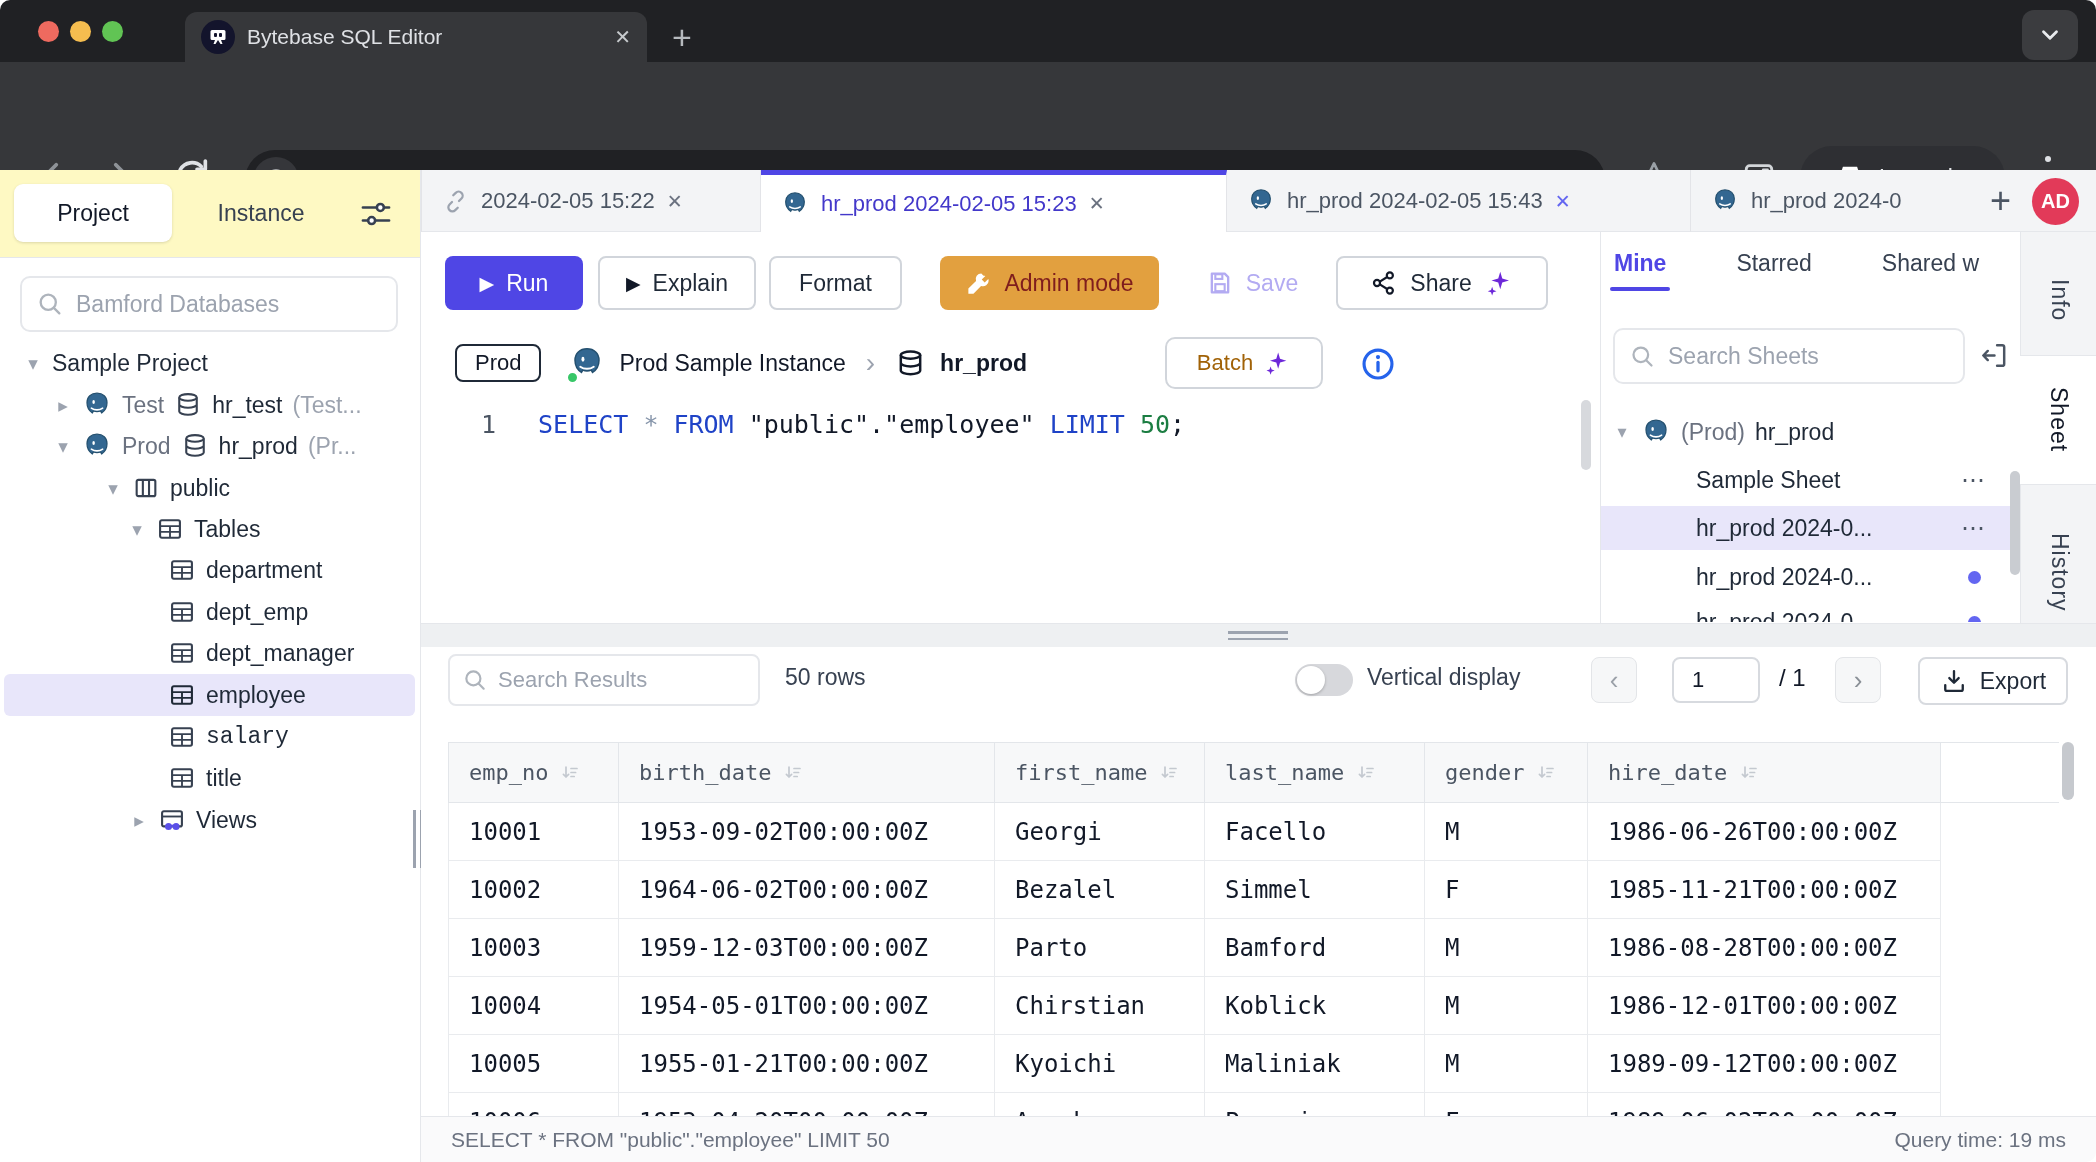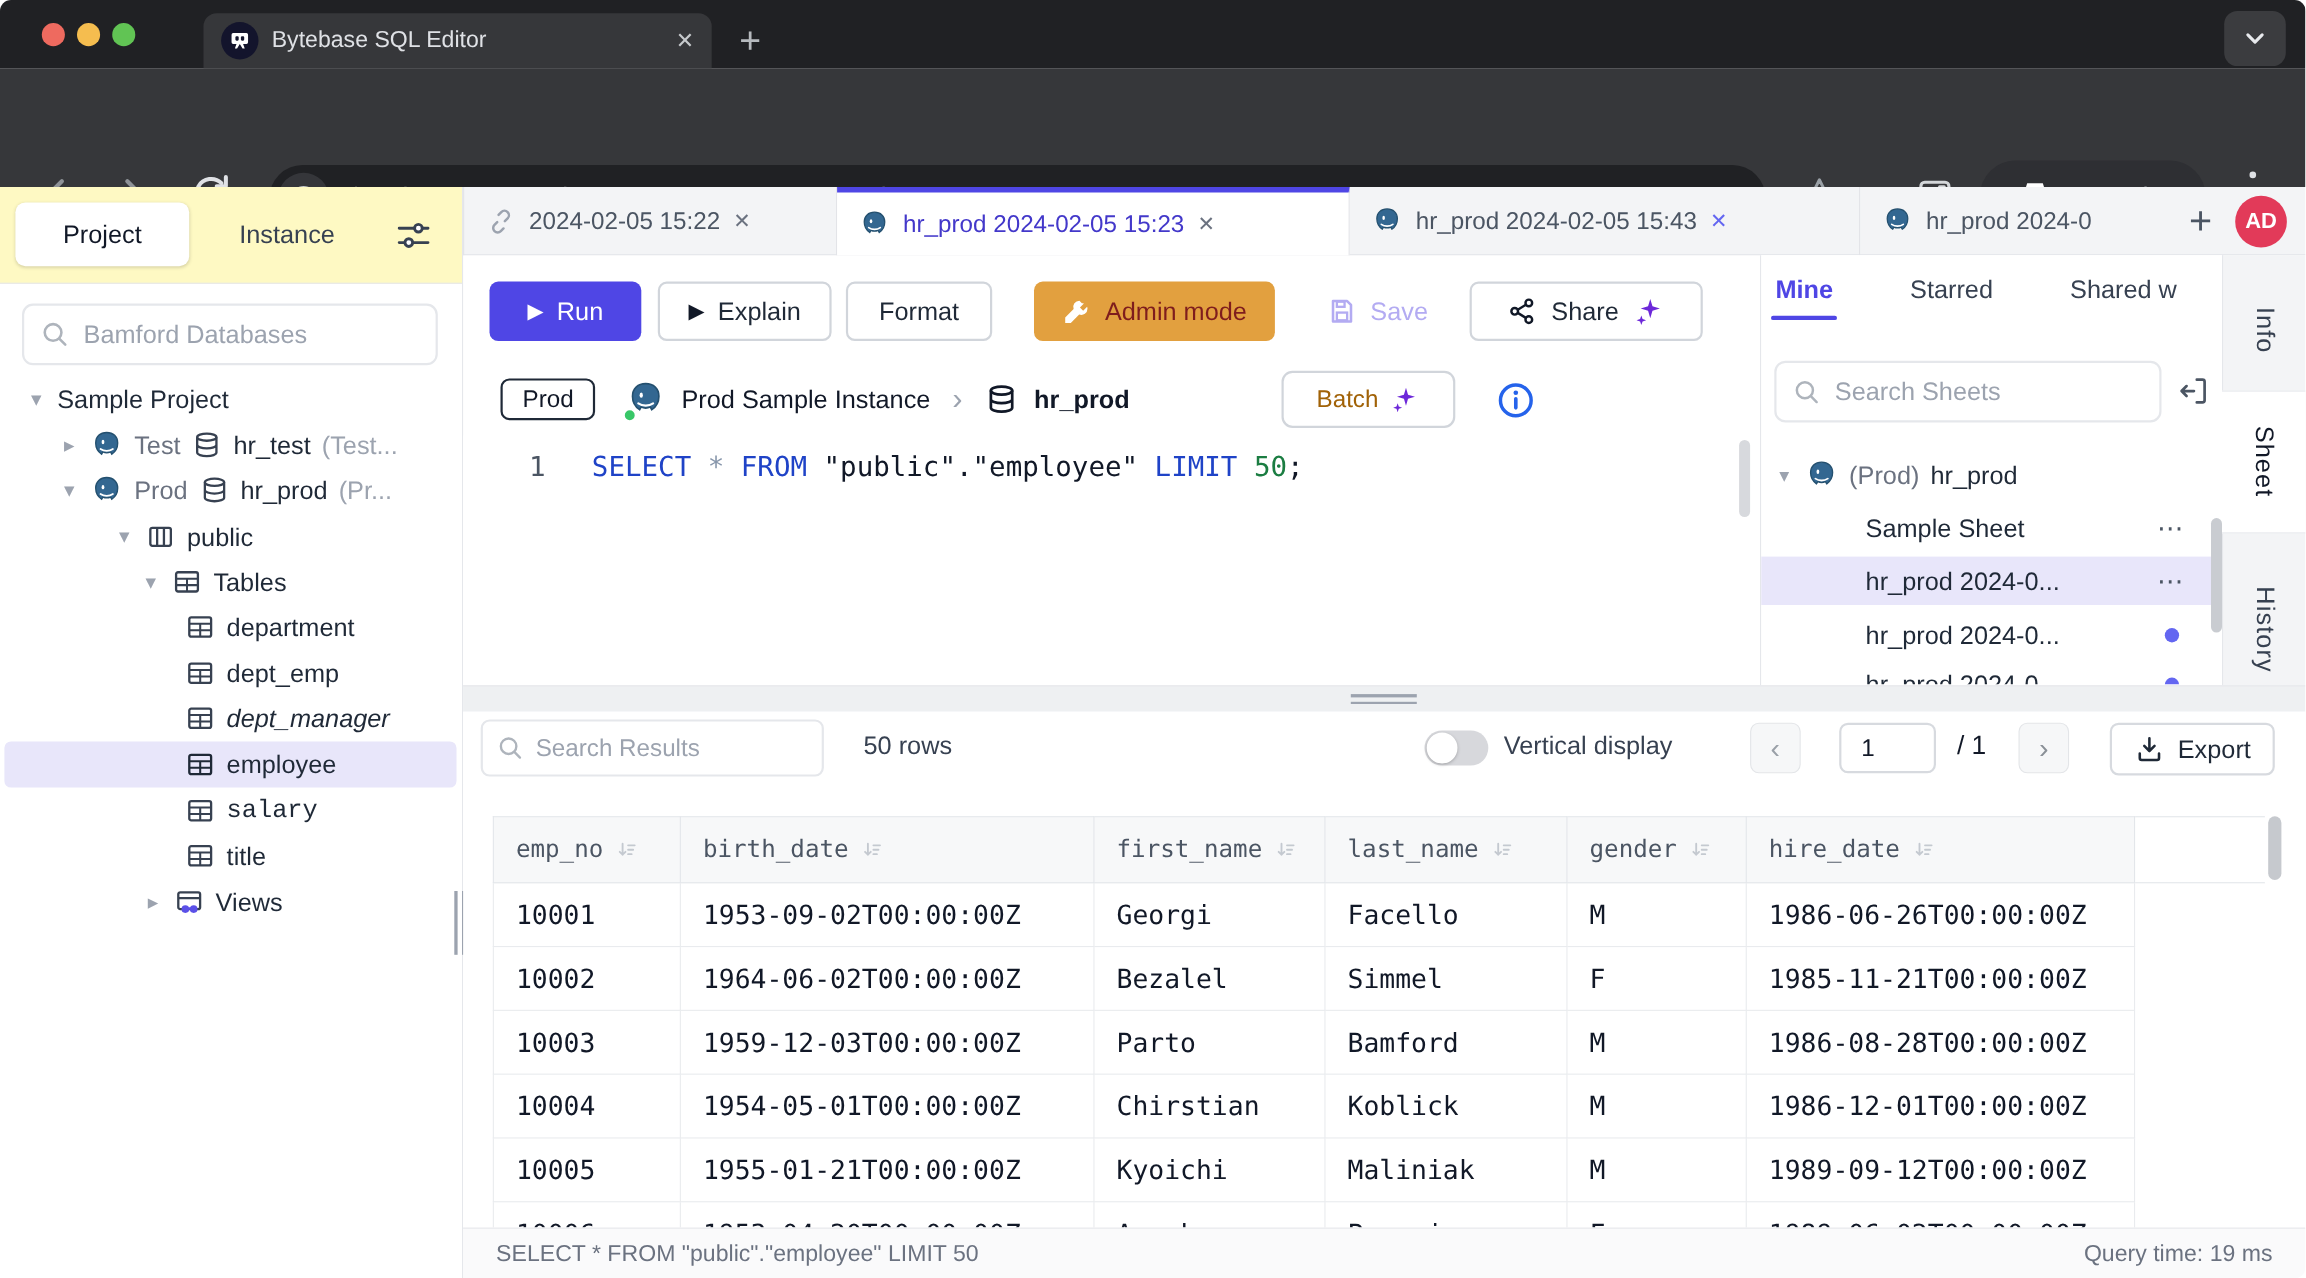--- a/index.html
+++ b/index.html
@@ -135,21 +135,21 @@
                       left:-1px; width:77px; color:#111827; }
 
   
   .divider { position:absolute; left:421px; top:623px; width:1675px; height:24px; background:#EEF0F2;
              border-top:1px solid #E5E7EB; }
   .div-handle { position:absolute; left:807px; top:7px; width:60px; }
   .div-handle i { display:block; width:60px; height:2.5px; background:#9CA3AF; margin-bottom:4px; }
 
   
   .res-toolbar { position:absolute; left:421px; top:647px; width:1675px; height:66px; background:#fff; }
-  .res-search { position:absolute; left:16px; top:7px; width:312px; height:52px; border:2px solid #E5E7EB;
+  .res-search { position:absolute; left:27px; top:7px; width:312px; height:52px; border:2px solid #E5E7EB;
                 border-radius:8px; display:flex; align-items:center; padding:12px 12px; gap:10px; }
   .res-search span { color:#9CA3AF; font-size:22px; }
   .rowcount { position:absolute; left:364px; top:17px; font-size:23px; color:#374151; }
   .toggle { position:absolute; left:874px; top:17px; width:58px; height:32px; border-radius:16px; background:#D7D8DC; }
   .knob { position:absolute; left:2px; top:2px; width:28px; height:28px; border-radius:50%; background:#fff;
           box-shadow:0 1px 3px rgba(0,0,0,.25); }
   .toggle-label { position:absolute; left:946px; top:17px; font-size:23px; color:#374151; }
   .pagebtn { position:absolute; top:10px; width:46px; height:46px; border:1.5px solid #E3E5E8; background:#F6F7F8;
              border-radius:8px; display:flex; align-items:center; justify-content:center; font-size:26px; color:#9AA0A8; }
   .pageinput { position:absolute; left:1251px; top:10px; width:88px; height:46px; border:2px solid #D7DADF;
@@ -342,21 +342,21 @@
         </svg>
       <span>department</span>
     </div>
     <div class="trow" style="left:168px; top:421px;">
       <svg width="28" height="28" viewBox="0 0 24 24">
           <rect x="3.5" y="4.5" width="17" height="15" rx="1.5" fill="none" stroke="#374151" stroke-width="1.8"></rect>
           <path d="M3.5 9.5h17M3.5 14.5h17M12 9.5v10" stroke="#374151" stroke-width="1.6"></path>
         </svg>
       <span>dept_emp</span>
     </div>
-    <div class="trow" style="left:168px; top:462px;font-style:italic;">
+    <div class="trow" style="left:168px; top:462px;">
       <svg width="28" height="28" viewBox="0 0 24 24">
           <rect x="3.5" y="4.5" width="17" height="15" rx="1.5" fill="none" stroke="#374151" stroke-width="1.8"></rect>
           <path d="M3.5 9.5h17M3.5 14.5h17M12 9.5v10" stroke="#374151" stroke-width="1.6"></path>
         </svg>
       <span>dept_manager</span>
     </div>
     <div class="trow" style="left:168px; top:504px;">
       <svg width="28" height="28" viewBox="0 0 24 24">
           <rect x="3.5" y="4.5" width="17" height="15" rx="1.5" fill="none" stroke="#1F2937" stroke-width="1.8"></rect>
           <path d="M3.5 9.5h17M3.5 14.5h17M12 9.5v10" stroke="#1F2937" stroke-width="1.6"></path>

